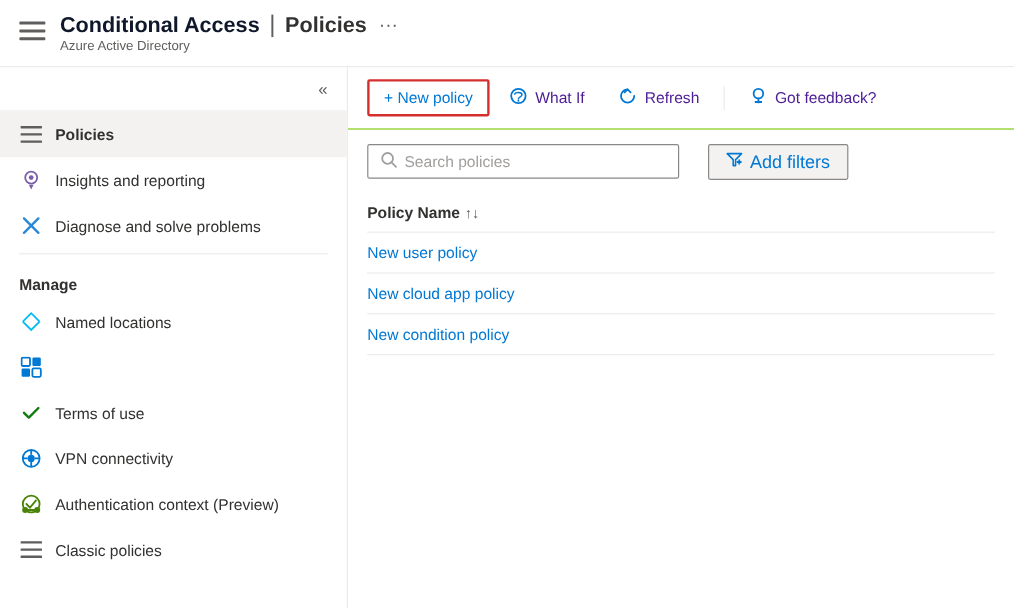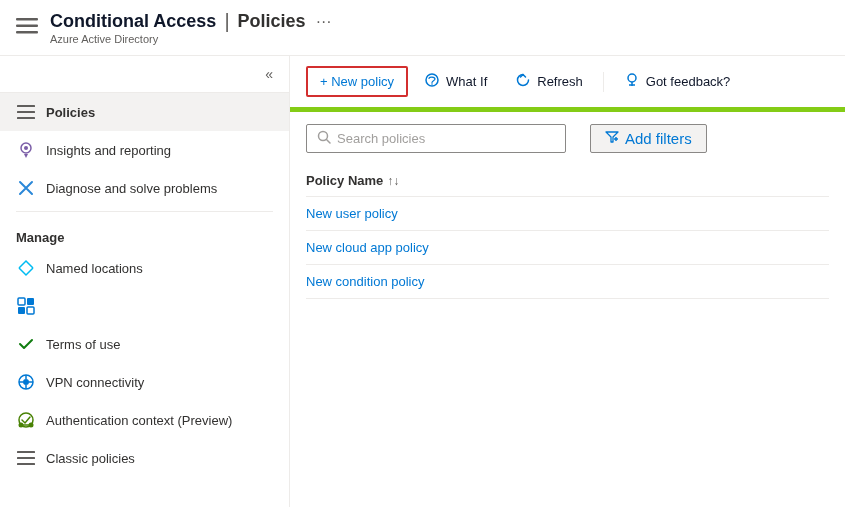--- a/index.html
+++ b/index.html
@@ -27,22 +27,22 @@
     .nav-item { display: flex; align-items: center; padding: 9px 16px; cursor: pointer; color: #323130; text-decoration: none; }
     .nav-item.active { background: #f3f2f1; font-weight: 600; }
     .nav-item .nav-icon { width: 20px; height: 20px; margin-right: 10px; display: flex; align-items: center; justify-content: center; flex-shrink: 0; }
     .nav-section-label { padding: 14px 16px 4px; font-weight: 600; font-size: 13px; color: #323130; }
     .nav-divider { border: none; border-top: 1px solid #edebe9; margin: 4px 16px; }
 
     
     .content { flex: 1; display: flex; flex-direction: column; overflow: hidden; }
 
     
-    .toolbar { display: flex; align-items: center; padding: 10px 16px; border-bottom: 5px solid #84cc16; gap: 4px; }
-    .toolbar-btn { display: flex; align-items: center; gap: 6px; padding: 6px 12px; border: none; background: none; cursor: pointer; color: #0f172a; font-size: 13px; border-radius: 2px; }
+    .toolbar { display: flex; align-items: center; padding: 10px 16px; border-bottom: 1px solid #84cc16; gap: 4px; }
+    .toolbar-btn { display: flex; align-items: center; gap: 6px; padding: 6px 12px; border: none; background: none; cursor: pointer; color: #4c1d95; font-size: 13px; border-radius: 2px; }
     .toolbar-btn.new-policy { border: 2px solid #d32f2f; border-radius: 2px; color: #0078d4; }
     .toolbar-divider { width: 1px; height: 20px; background: #edebe9; margin: 0 4px; }
 
     
     .search-area { display: flex; align-items: flex-start; padding: 12px 16px; gap: 24px; }
     .search-box { display: flex; align-items: center; border: 1px solid #8a8886; border-radius: 2px; padding: 5px 10px; gap: 6px; width: 260px; }
     .search-box input { border: none; outline: none; font-size: 13px; color: #323130; width: 100%; background: transparent; }
     .search-box input::placeholder { color: #a19f9d; }
     .filter-btn { display: flex; align-items: center; gap: 6px; padding: 5px 14px; border: 1px solid #8a8886; background: #f3f2f1; border-radius: 2px; cursor: pointer; color: #0078d4; font-size: 15px; }
 

